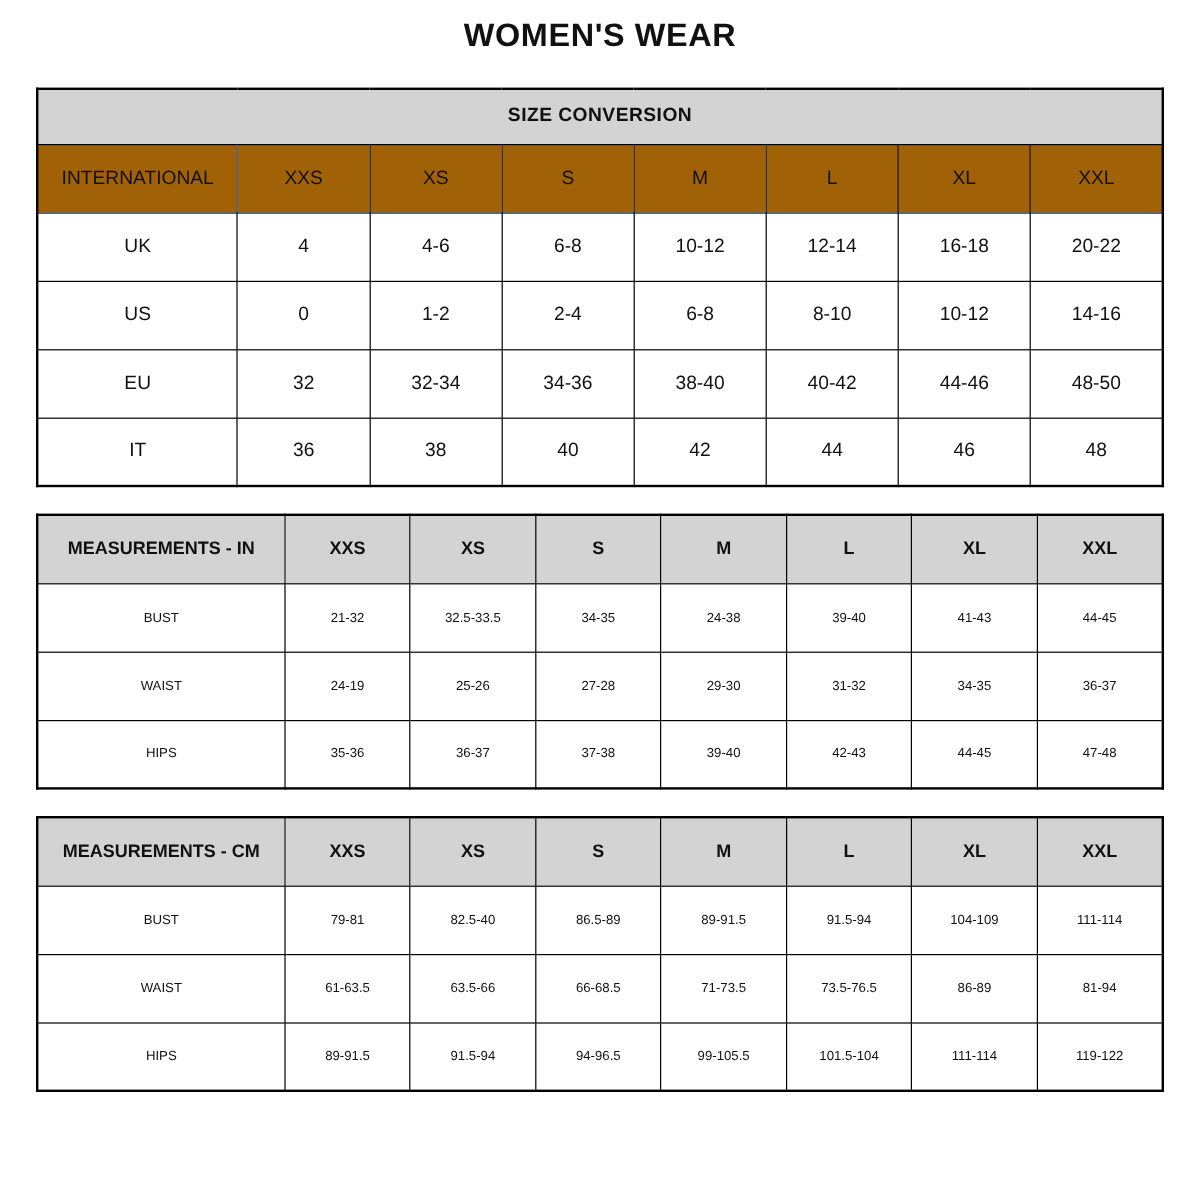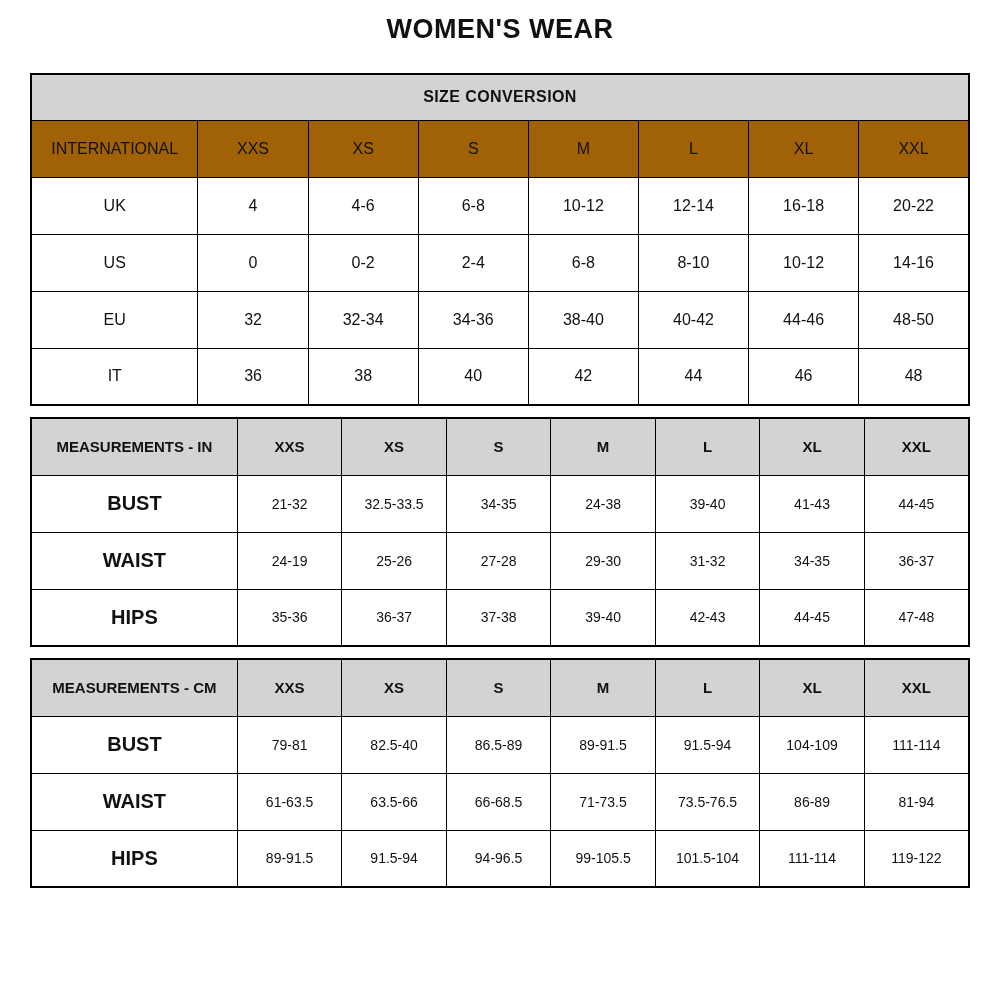--- a/index.html
+++ b/index.html
@@ -24,21 +24,21 @@
     text-align:center;
     font-size:27px;
     font-weight:700;
     letter-spacing:0.5px;
     margin:8px 0 28px 0;
   }
   table{
     width:100%;
     border-collapse:collapse;
     table-layout:fixed;
-    margin:0 0 11px 0;
+    margin:0 0 22px 0;
     border:2.5px solid var(--border-color);
   }
   td{
     border:1.6px solid var(--border-color);
     text-align:center;
     vertical-align:middle;
     height:57px;
     padding:2px 4px;
     overflow:hidden;
   }
@@ -62,25 +62,25 @@
   .size-table .data-cell{
     font-size:16px;
   }
   
   .m-table .header-cell{
     background:var(--header-bg);
     font-weight:700;
     font-size:15px;
   }
   .m-table .row-label{
-    font-size:20px;
-    font-weight:700;
+    font-size:11px;
+    font-weight:400;
   }
   .m-table .data-cell{
-    font-size:14px;
+    font-size:11px;
   }
 </style>
 </head>
 <body>
 
 <div class="page">
 
   <h1 class="page-title">WOMEN'S WEAR</h1>
 
   <table class="size-table">
@@ -114,21 +114,21 @@
           <td class="data-cell">4-6</td>
           <td class="data-cell">6-8</td>
           <td class="data-cell">10-12</td>
           <td class="data-cell">12-14</td>
           <td class="data-cell">16-18</td>
           <td class="data-cell">20-22</td>
         </tr>
         <tr>
           <td class="row-label">US</td>
           <td class="data-cell">0</td>
-          <td class="data-cell">0-2</td>
+          <td class="data-cell">1-2</td>
           <td class="data-cell">2-4</td>
           <td class="data-cell">6-8</td>
           <td class="data-cell">8-10</td>
           <td class="data-cell">10-12</td>
           <td class="data-cell">14-16</td>
         </tr>
         <tr>
           <td class="row-label">EU</td>
           <td class="data-cell">32</td>
           <td class="data-cell">32-34</td>

